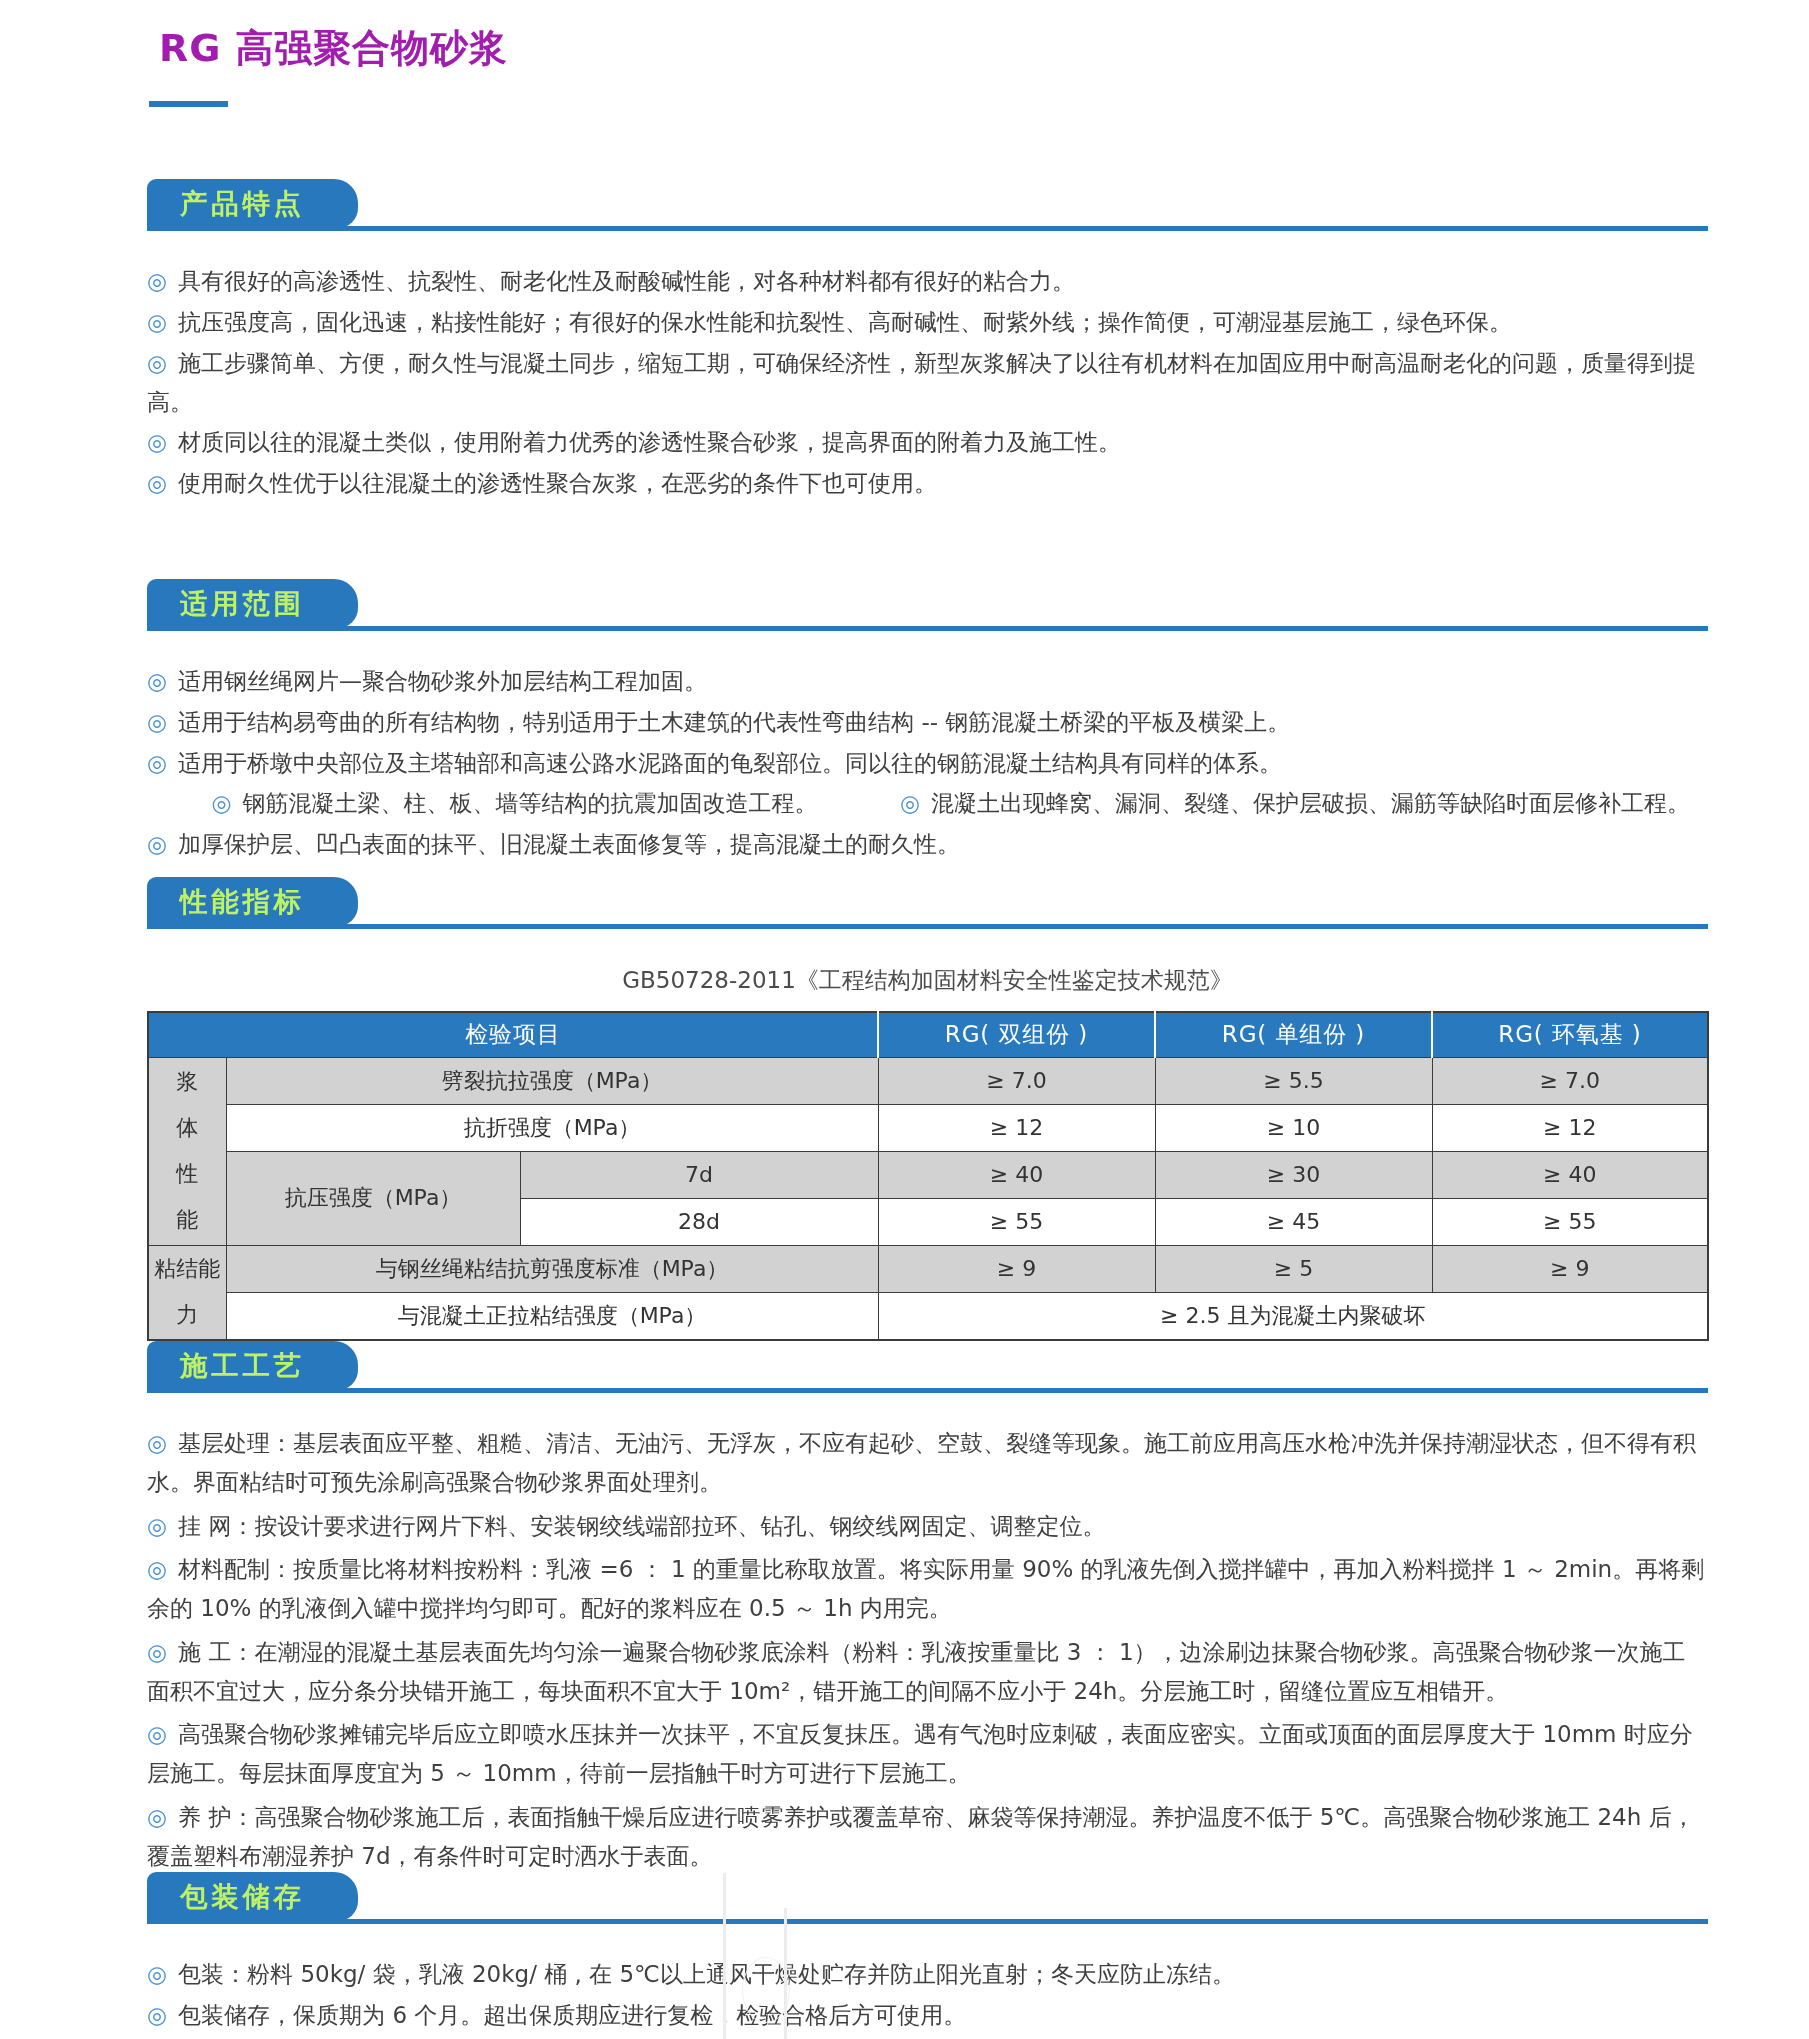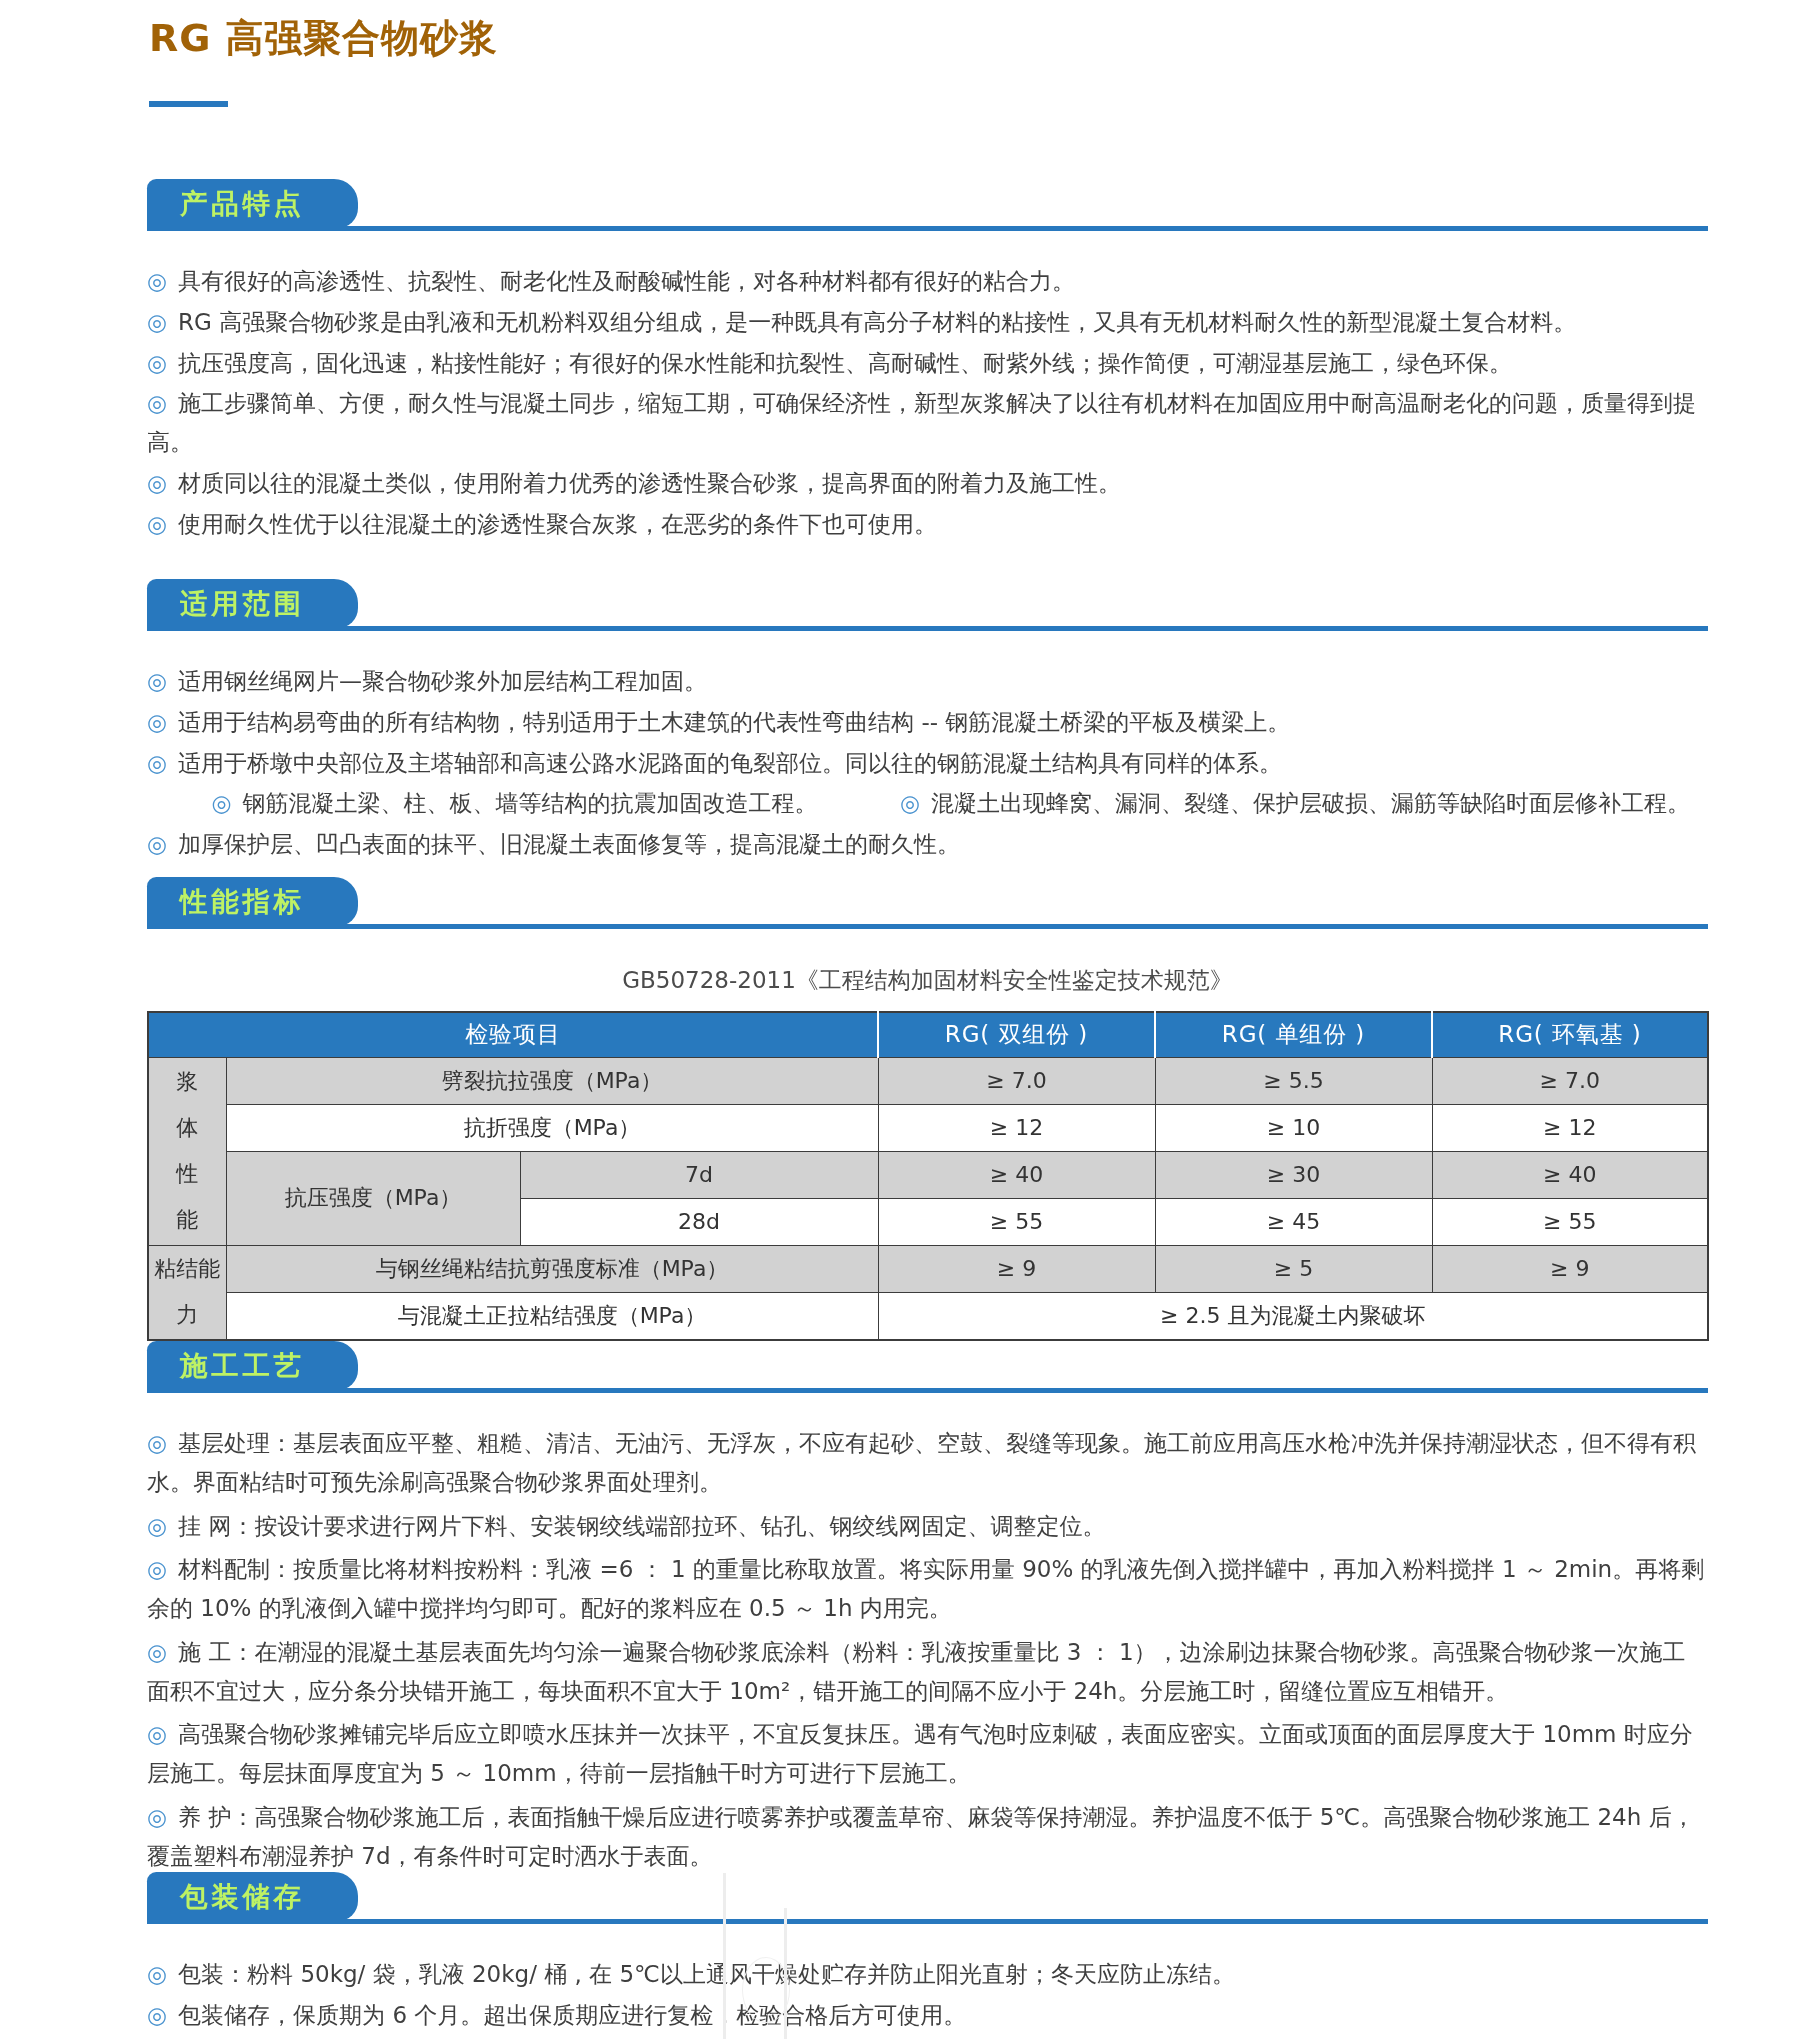--- a/index.html
+++ b/index.html
@@ -4,21 +4,21 @@
 <style>
   html,body { margin:0; padding:0; background:#ffffff; }
   .page {
     position:relative; width:1809px; height:2040px; background:#ffffff; overflow:hidden;
     font-family:"DejaVu Sans","Liberation Sans",sans-serif;
   }
   .content { position:absolute; left:147px; top:0; width:1561px; height:100%; }
   .sec { position:absolute; left:0; width:1561px; }
 
   
-  .title { position:absolute; top:11px; left:0; margin:2px; font-size:38px; font-weight:bold; color:#a16207; letter-spacing:0.9px; }
+  .title { position:absolute; top:11px; left:0; margin:12px; font-size:38px; font-weight:bold; color:#a21caf; letter-spacing:0.9px; }
   .title-underline { position:absolute; top:101px; left:1.8px; width:79px; height:6.4px; background:#2878be; }
 
   
   .sec-head { position:relative; height:52px; }
   .sec-tab {
     position:absolute; left:0; top:0; width:211px; height:49px; background:#2878be;
     border-radius:9.2px 24px 20px 0; display:flex; align-items:center; padding-left:33px; box-sizing:border-box;
   }
   .sec-tab .tab-label { color:#bef264; font-size:27.5px; font-weight:bold; letter-spacing:3.7px; }
   .sec-rule { position:absolute; left:0; bottom:0; width:1561px; height:4.6px; background:#2878be; }
@@ -60,21 +60,20 @@
 
     <div class="sec" style="top:179px;">
       <div class="sec-head">
         <div class="sec-tab">
           <span class="tab-label">产品特点</span>
         </div>
         <div class="sec-rule"></div>
       </div>
       <div class="paras">
         <p class="para"><span class="mk">◎</span><span>具有很好的高渗透性、抗裂性、耐老化性及耐酸碱性能，对各种材料都有很好的粘合力。</span></p>
-        <p class="para"><span class="mk">◎</span><span>RG 高强聚合物砂浆是由乳液和无机粉料双组分组成，是一种既具有高分子材料的粘接性，又具有无机材料耐久性的新型混凝土复合材料。</span></p>
         <p class="para"><span class="mk">◎</span><span>抗压强度高，固化迅速，粘接性能好；有很好的保水性能和抗裂性、高耐碱性、耐紫外线；操作简便，可潮湿基层施工，绿色环保。</span></p>
         <p class="para"><span class="mk">◎</span><span>施工步骤简单、方便，耐久性与混凝土同步，缩短工期，可确保经济性，新型灰浆解决了以往有机材料在加固应用中耐高温耐老化的问题，质量得到提高。</span></p>
         <p class="para"><span class="mk">◎</span><span>材质同以往的混凝土类似，使用附着力优秀的渗透性聚合砂浆，提高界面的附着力及施工性。</span></p>
         <p class="para"><span class="mk">◎</span><span>使用耐久性优于以往混凝土的渗透性聚合灰浆，在恶劣的条件下也可使用。</span></p>
       </div>
     </div>
 
     <div class="sec" style="top:579px;">
       <div class="sec-head">
         <div class="sec-tab">

